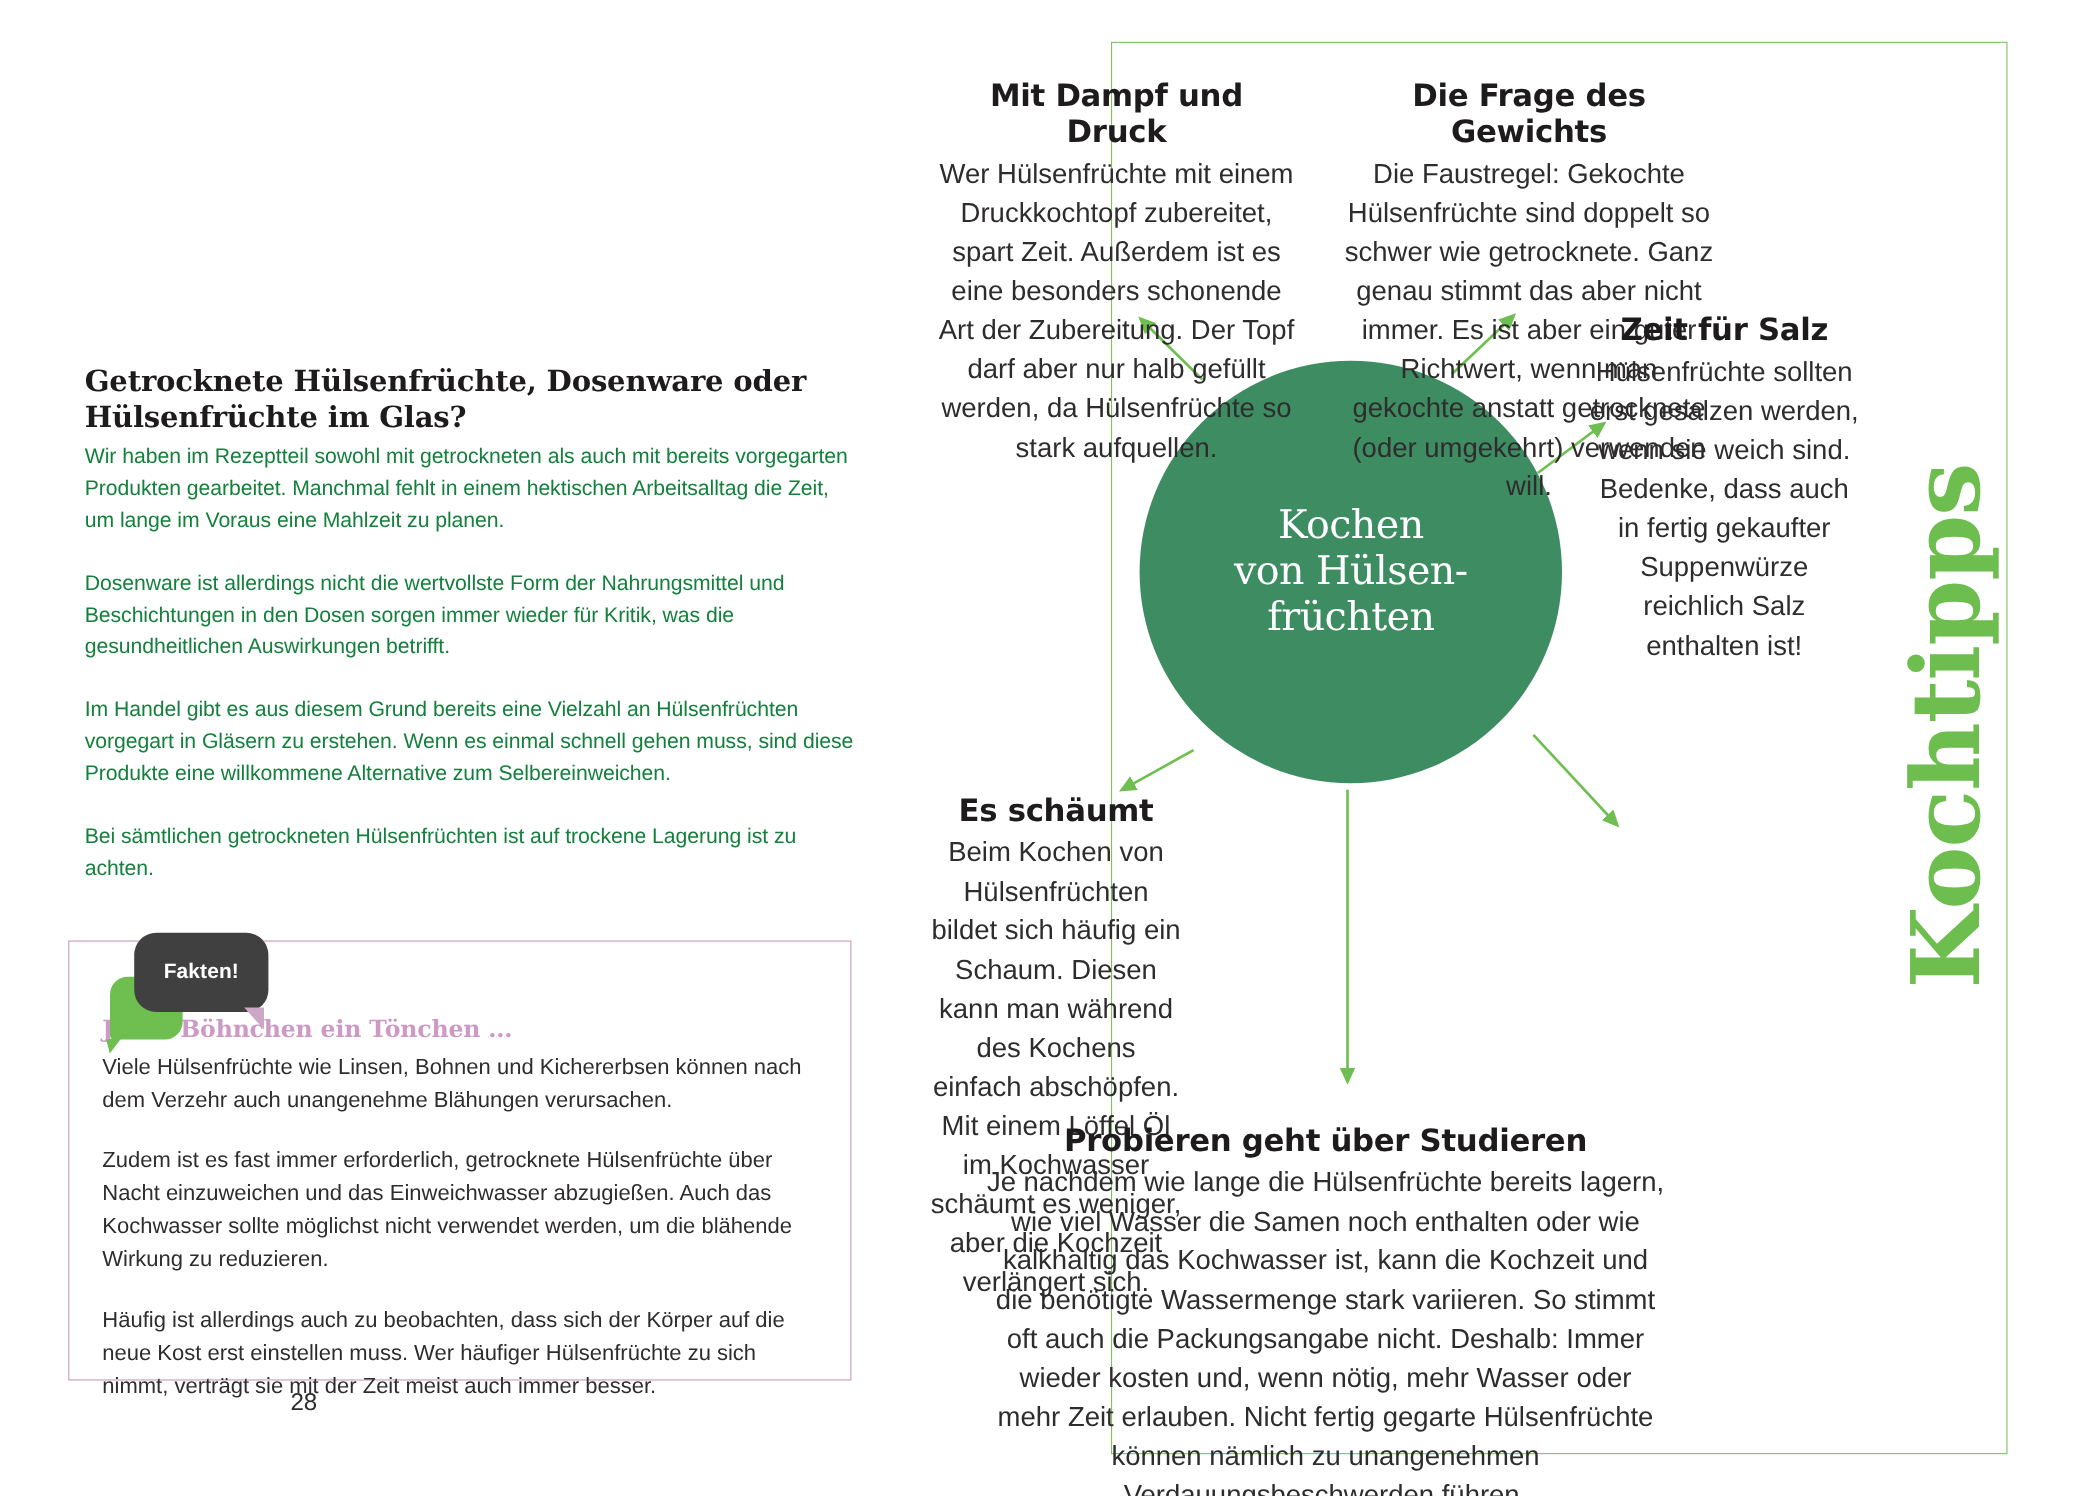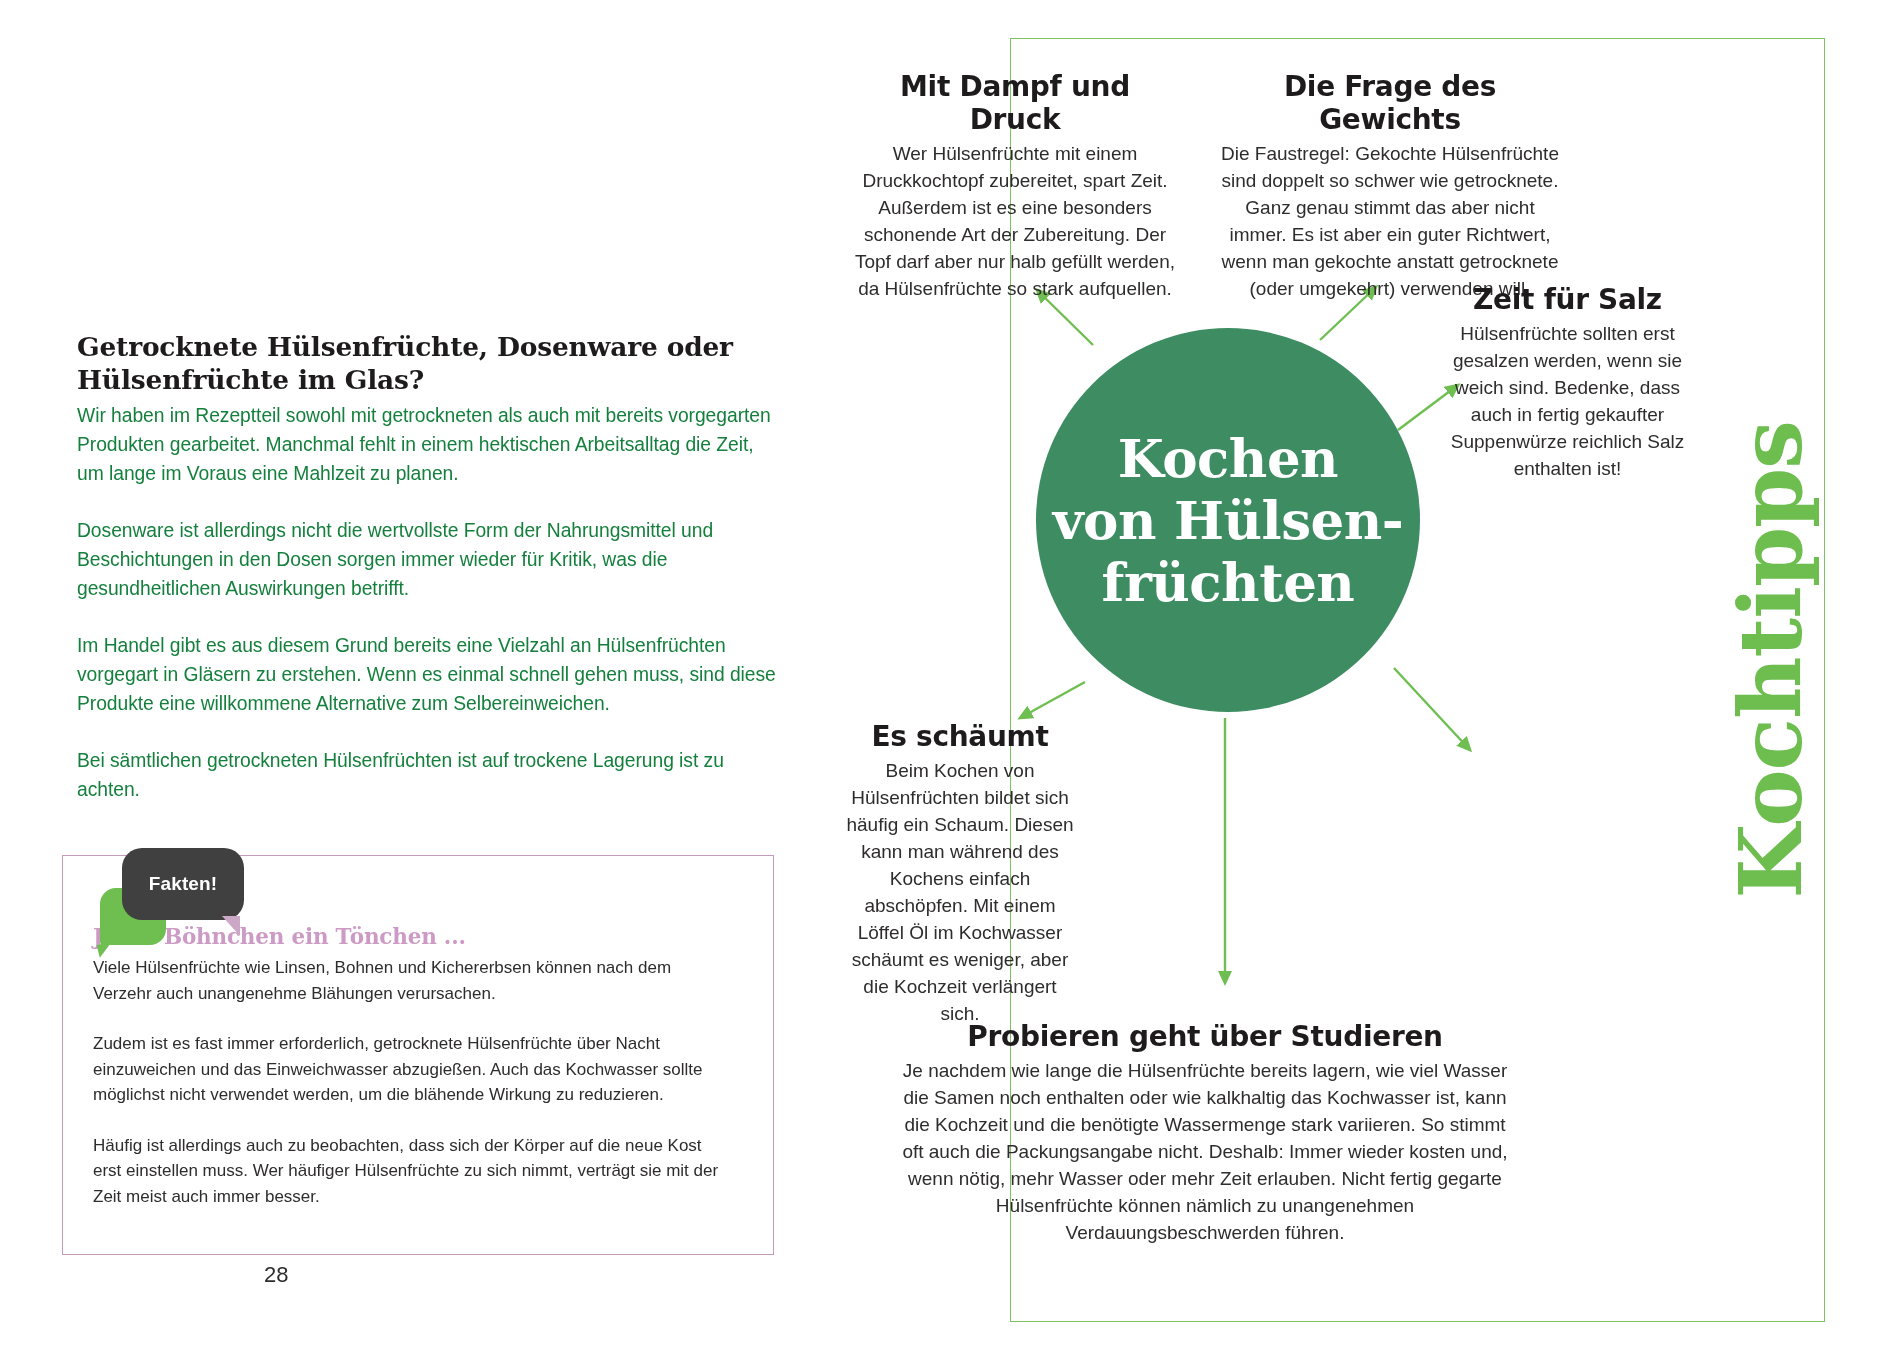--- a/index.html
+++ b/index.html
@@ -52,21 +52,21 @@
   }
   .fact-title{
     font-family:"DejaVu Serif","Liberation Serif",serif;
     font-weight:700;
     font-size:21.5px;
     color:#cc9ac4;
     margin:0 0 6px 0;
     letter-spacing:-0.2px;
   }
   .fact-p{
-    font-size:17px;
+    font-size:20px;
     line-height:1.5;
     color:#2e2c2c;
     margin:0 0 25px 0;
   }
   .fact-p:last-child{margin-bottom:0;}
 
   
   .bubble-wrap{
     position:absolute;left:100px;top:838px;width:230px;height:120px;
   }
@@ -134,40 +134,40 @@
   .circle{
     position:absolute;
     left:216px;top:328px;
     width:384px;height:384px;
     border-radius:50%;
     background:#3d8c62;
     display:flex;align-items:center;justify-content:center;
   }
   .circle-text{
     font-family:"DejaVu Serif","Liberation Serif",serif;
-    font-weight:700;
+    font-weight:400;
     color:#ffffff;
-    font-size:53px;
+    font-size:36px;
     line-height:1.17;
     text-align:center;
     letter-spacing:-0.5px;
   }
 
   
   .tip{position:absolute;text-align:center;}
   .tip h3{
     font-family:"DejaVu Sans","Liberation Sans",sans-serif;
     font-weight:700;
     font-size:28px;
     margin:0 0 5px 0;
     color:#1d1b1b;
     letter-spacing:-0.3px;
   }
   .tip p{
-    font-size:19px;
+    font-size:25px;
     line-height:1.42;
     margin:0;
     color:#2e2c2c;
   }
 
   .tip-dampf   {left:30px;  top:70px;  width:330px;}
   .tip-gewicht {left:400px; top:70px;  width:340px;}
   .tip-salz    {left:625px; top:283px; width:245px;}
   .tip-schaeumt{left:25px;  top:720px; width:230px;}
   .tip-volumen {left:415px; top:820px; width:290px;}

